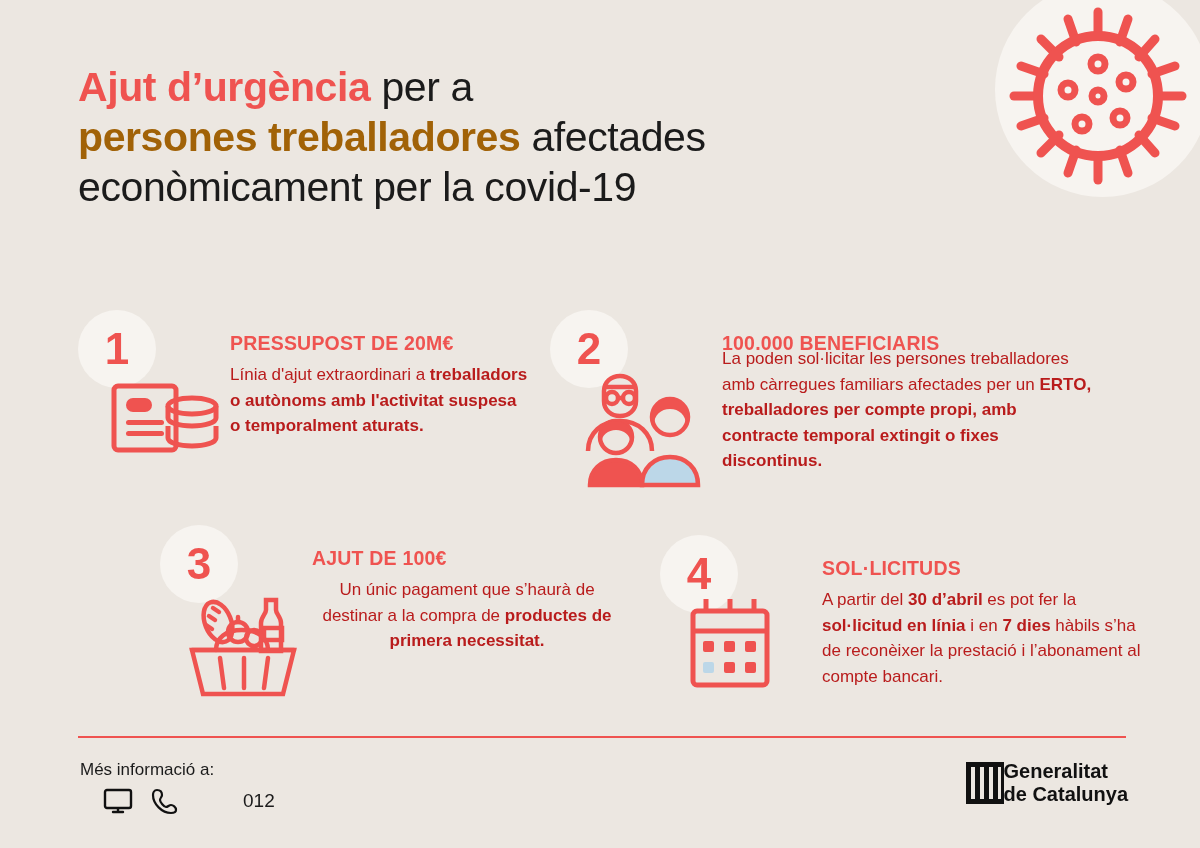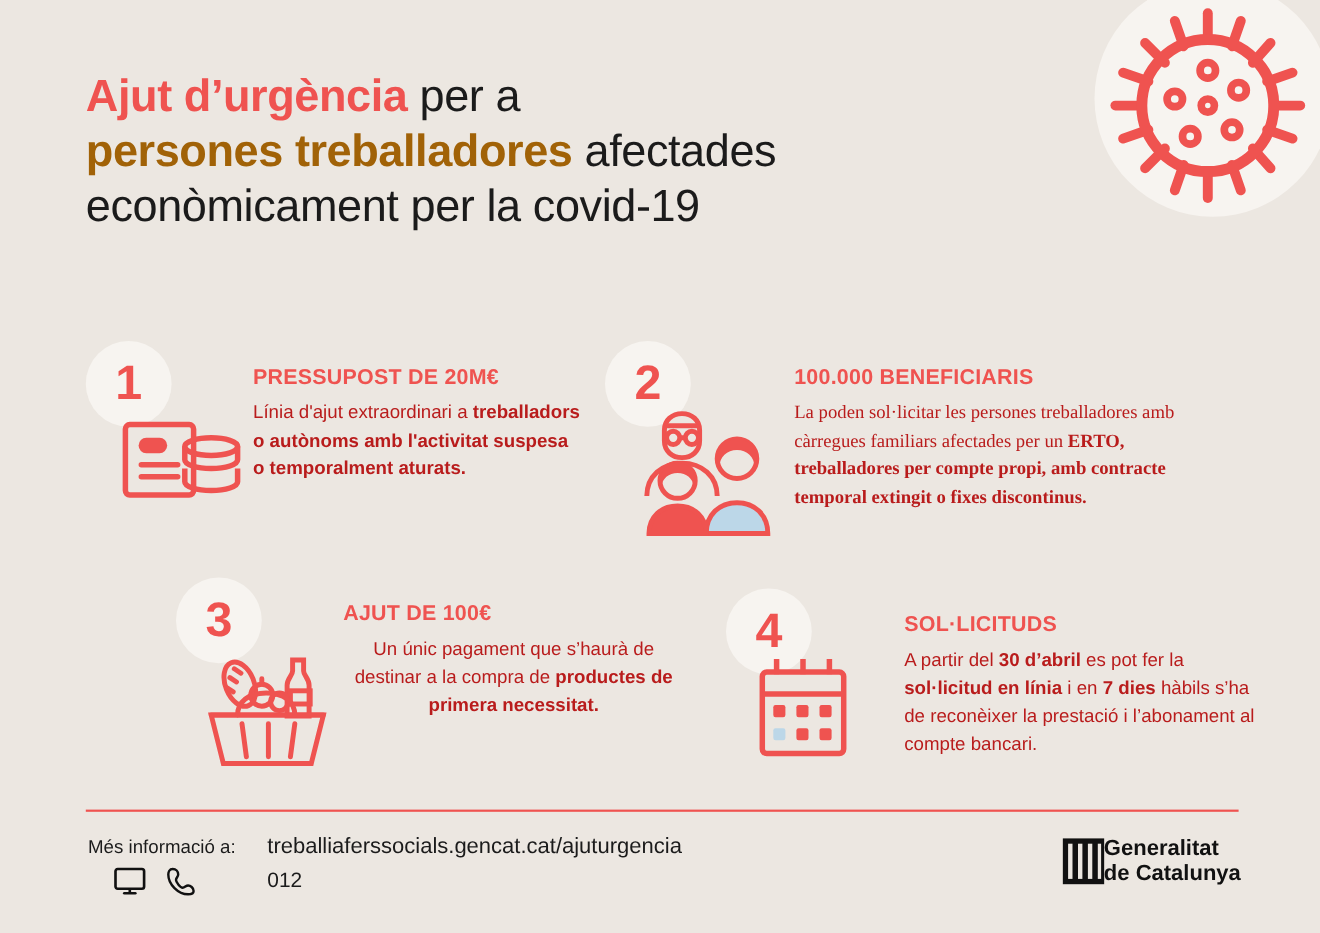--- a/index.html
+++ b/index.html
@@ -117,21 +117,21 @@
   }
 
   
   #item-1 { left: 78px;  top: 310px; width: 460px; }
   #item-1 .item-title { left: 152px; top: 22px; }
   #item-1 .item-body  { left: 152px; top: 52px; width: 300px; }
   #item-1 .icon-holder { left: 32px; top: 60px; }
 
   #item-2 { left: 550px; top: 310px; width: 560px; }
   #item-2 .item-title { left: 172px; top: 22px; }
-  #item-2 .item-body  { left: 172px; top: 52px; width: 370px; font-family: Liberation Serif, serif; }
+  #item-2 .item-body  { left: 172px; top: 36px; width: 370px; }
   #item-2 .icon-holder { left: 24px; top: 55px; }
 
   #item-3 { left: 160px; top: 525px; width: 460px; }
   #item-3 .item-title { left: 152px; top: 22px; }
   #item-3 .item-body  { left: 152px; top: 52px; width: 310px; text-align: center; }
   #item-3 .icon-holder { left: 20px; top: 55px; }
 
   #item-4 { left: 660px; top: 535px; width: 520px; }
   #item-4 .item-title { left: 162px; top: 22px; }
   #item-4 .item-body  { left: 162px; top: 52px; width: 330px; }
@@ -338,21 +338,20 @@
         <rect x="15" y="67" width="11" height="11" rx="2" fill="#bcd7e8"></rect>
       </svg>
     </div>
     <div class="item-title">SOL·LICITUDS</div>
     <div class="item-body">A partir del <b>30 d’abril</b> es pot fer la <b>sol·licitud en línia</b> i en <b>7 dies</b> hàbils s’ha de reconèixer la prestació i l’abonament al compte bancari.</div>
   </div>
 
   <div class="divider"></div>
 
   <div class="footer-label">Més informació a:</div>
-  <div class="footer-url">treballiaferssocials.gencat.cat/ajuturgencia</div>
   <div class="footer-phone">012</div>
 
   <div class="footer-icons">
     <svg width="30" height="26" viewBox="0 0 30 26">
       <rect x="2" y="2" width="26" height="18" rx="2" fill="none" stroke="#111" stroke-width="2.4"></rect>
       <path d="M10 24h10" stroke="#111" stroke-width="2.4" stroke-linecap="round"></path>
       <path d="M15 20v4" stroke="#111" stroke-width="2.4"></path>
     </svg>
     <svg width="28" height="28" viewBox="0 0 28 28">
       <path d="M6 3c3 0 5 2 5 5 0 2-2 3-2 5s4 7 6 7 3-2 5-2 5 2 5 5-3 3-5 3C11 26 2 17 2 8c0-2 1-5 4-5z" fill="none" stroke="#111" stroke-width="2.2" stroke-linejoin="round"></path>

